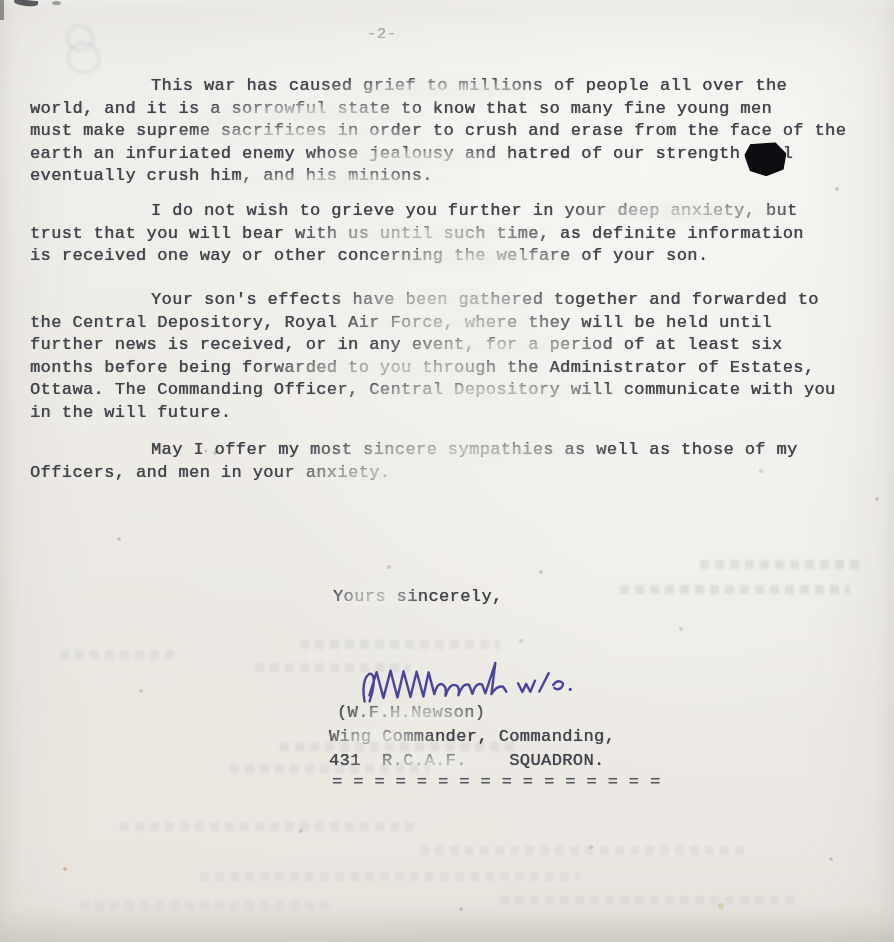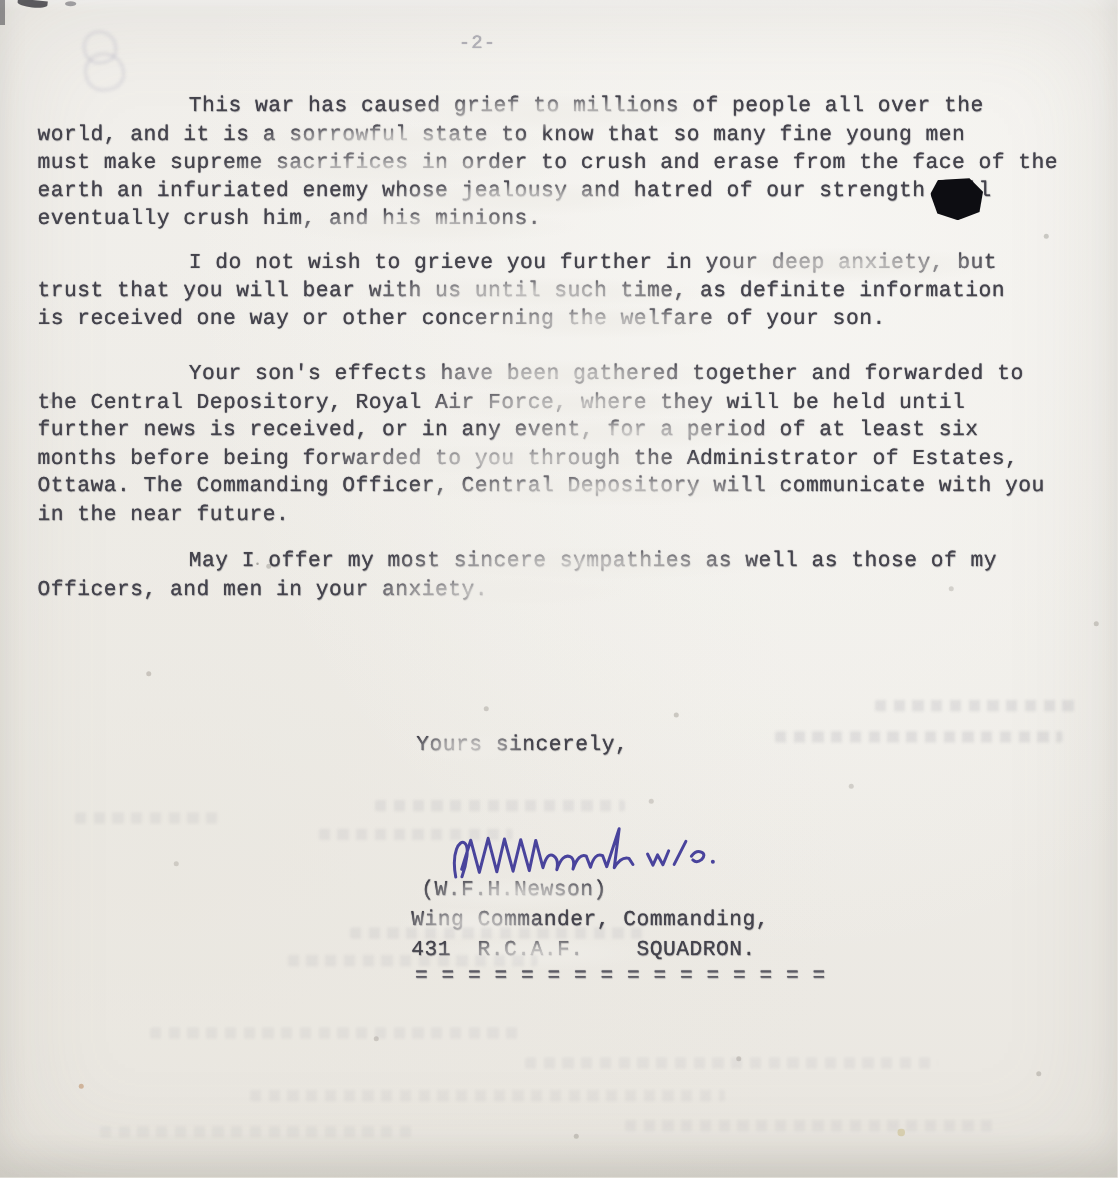--- a/index.html
+++ b/index.html
@@ -112,21 +112,21 @@
     <div class="tl">trust that you will bear with us until such time, as definite information</div>
     <div class="tl">is received one way or other concerning the welfare of your son.</div>
   </div>
 
   <div class="para" style="top:289px;">
     <div class="tl ind">Your son's effects have been gathered together and forwarded to</div>
     <div class="tl">the Central Depository, Royal Air Force, where they will be held until</div>
     <div class="tl">further news is received, or in any event, for a period of at least six</div>
     <div class="tl">months before being forwarded to you through the Administrator of Estates,</div>
     <div class="tl">Ottawa. The Commanding Officer, Central Depository will communicate with you</div>
-    <div class="tl">in the near future.</div>
+    <div class="tl">in the will future.</div>
   </div>
 
   <div class="para" style="top:439px;">
     <div class="tl ind">May I offer my most sincere sympathies as well as those of my</div>
     <div class="tl">Officers, and men in your anxiety.</div>
   </div>
 
   <div class="tl closing">Yours sincerely,</div>
 
   <svg class="sig-svg" width="218" height="50" viewBox="0 0 218 50" role="img" aria-label="Handwritten ink signature of W.F.H. Newson, w/c">

